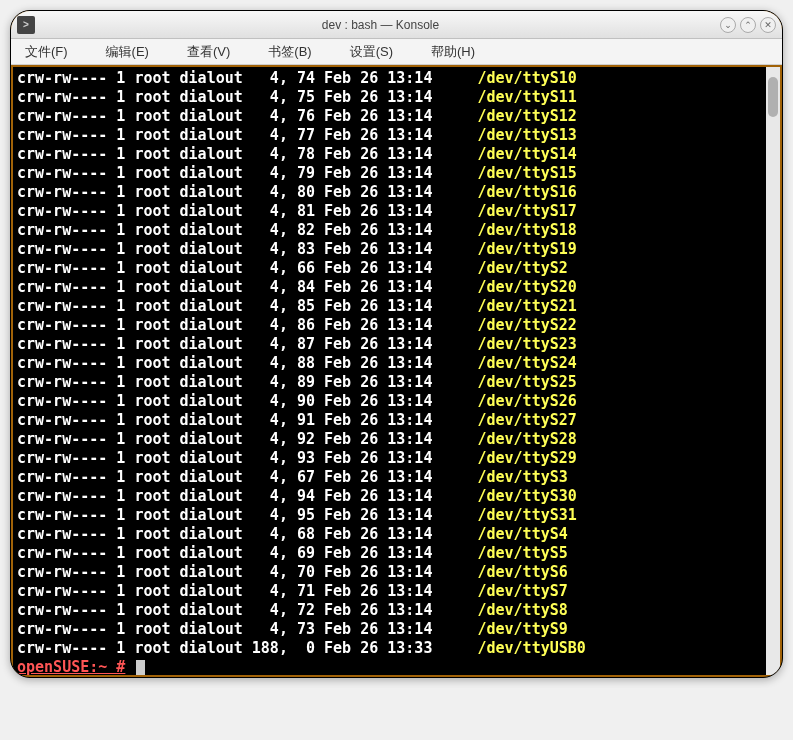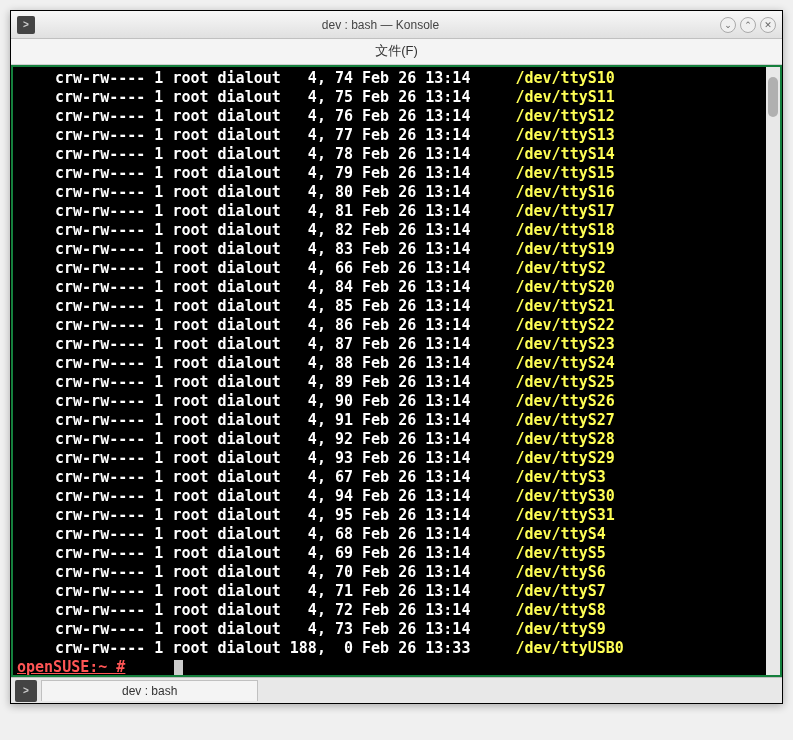--- a/index.html
+++ b/index.html
@@ -10,23 +10,23 @@
     body {
       background: #f0f0f0;
       font-family: sans-serif;
       display: flex;
       justify-content: center;
       align-items: flex-start;
       padding: 10px;
     }
     .window {
       width: 775px;
-      background: #15803d;
+      background: #a16207;
       border: 1px solid #000;
-      border-radius: 0;
+      border-radius: 20px;
       box-shadow: 0 2px 8px rgba(0,0,0,0.3);
       overflow: hidden;
     }
     .titlebar {
       display: flex;
       align-items: center;
       height: 28px;
       background: linear-gradient(to bottom, #f8f8f8, #e0e0e0);
       border-bottom: 1px solid #c0c0c0;
       padding: 0 6px;
@@ -70,22 +70,21 @@
       color: #666;
       cursor: pointer;
     }
     .menubar {
       display: flex;
       height: 26px;
       background: #f4f4f4;
       border-bottom: 1px solid #d0d0d0;
       padding: 0 4px;
       align-items: center;
-      gap: 10px;
-      flex-direction: column;
+      gap: 18px;
     }
     .menu-item {
       padding: 3px 10px;
       font-size: 13px;
       color: #333;
       cursor: pointer;
     }
     .terminal-container {
       position: relative;
       background: #000;
@@ -99,21 +98,21 @@
       line-height: 19px;
       color: #fff;
       white-space: pre;
       height: 608px;
       overflow: hidden;
       font-weight: bold;
     }
     .term-line {
       display: block;
     }
-    .term-white { color: #ffffff; margin-left: 38px; }
+    .term-white { color: #ffffff; }
     .term-yellow { color: #ffff55; font-weight: bold; margin-left: 36px; }
     .term-red { color: #ff5555; font-weight: bold; text-decoration: underline; }
     .cursor {
       display: inline-block;
       width: 9px;
       height: 16px;
       background: #ccc;
       vertical-align: text-bottom;
       margin-left: 2px;
     }
@@ -191,17 +190,13 @@
     <div class="menu-item">帮助(H)</div>
   </div>
 
   <div class="terminal-container">
     <div class="terminal" id="terminal"><span class="term-line"><span class="term-white">crw-rw---- 1 root dialout   4, 74 Feb 26 13:14 </span><span class="term-yellow">/dev/ttyS10</span></span><span class="term-line"><span class="term-white">crw-rw---- 1 root dialout   4, 75 Feb 26 13:14 </span><span class="term-yellow">/dev/ttyS11</span></span><span class="term-line"><span class="term-white">crw-rw---- 1 root dialout   4, 76 Feb 26 13:14 </span><span class="term-yellow">/dev/ttyS12</span></span><span class="term-line"><span class="term-white">crw-rw---- 1 root dialout   4, 77 Feb 26 13:14 </span><span class="term-yellow">/dev/ttyS13</span></span><span class="term-line"><span class="term-white">crw-rw---- 1 root dialout   4, 78 Feb 26 13:14 </span><span class="term-yellow">/dev/ttyS14</span></span><span class="term-line"><span class="term-white">crw-rw---- 1 root dialout   4, 79 Feb 26 13:14 </span><span class="term-yellow">/dev/ttyS15</span></span><span class="term-line"><span class="term-white">crw-rw---- 1 root dialout   4, 80 Feb 26 13:14 </span><span class="term-yellow">/dev/ttyS16</span></span><span class="term-line"><span class="term-white">crw-rw---- 1 root dialout   4, 81 Feb 26 13:14 </span><span class="term-yellow">/dev/ttyS17</span></span><span class="term-line"><span class="term-white">crw-rw---- 1 root dialout   4, 82 Feb 26 13:14 </span><span class="term-yellow">/dev/ttyS18</span></span><span class="term-line"><span class="term-white">crw-rw---- 1 root dialout   4, 83 Feb 26 13:14 </span><span class="term-yellow">/dev/ttyS19</span></span><span class="term-line"><span class="term-white">crw-rw---- 1 root dialout   4, 66 Feb 26 13:14 </span><span class="term-yellow">/dev/ttyS2</span></span><span class="term-line"><span class="term-white">crw-rw---- 1 root dialout   4, 84 Feb 26 13:14 </span><span class="term-yellow">/dev/ttyS20</span></span><span class="term-line"><span class="term-white">crw-rw---- 1 root dialout   4, 85 Feb 26 13:14 </span><span class="term-yellow">/dev/ttyS21</span></span><span class="term-line"><span class="term-white">crw-rw---- 1 root dialout   4, 86 Feb 26 13:14 </span><span class="term-yellow">/dev/ttyS22</span></span><span class="term-line"><span class="term-white">crw-rw---- 1 root dialout   4, 87 Feb 26 13:14 </span><span class="term-yellow">/dev/ttyS23</span></span><span class="term-line"><span class="term-white">crw-rw---- 1 root dialout   4, 88 Feb 26 13:14 </span><span class="term-yellow">/dev/ttyS24</span></span><span class="term-line"><span class="term-white">crw-rw---- 1 root dialout   4, 89 Feb 26 13:14 </span><span class="term-yellow">/dev/ttyS25</span></span><span class="term-line"><span class="term-white">crw-rw---- 1 root dialout   4, 90 Feb 26 13:14 </span><span class="term-yellow">/dev/ttyS26</span></span><span class="term-line"><span class="term-white">crw-rw---- 1 root dialout   4, 91 Feb 26 13:14 </span><span class="term-yellow">/dev/ttyS27</span></span><span class="term-line"><span class="term-white">crw-rw---- 1 root dialout   4, 92 Feb 26 13:14 </span><span class="term-yellow">/dev/ttyS28</span></span><span class="term-line"><span class="term-white">crw-rw---- 1 root dialout   4, 93 Feb 26 13:14 </span><span class="term-yellow">/dev/ttyS29</span></span><span class="term-line"><span class="term-white">crw-rw---- 1 root dialout   4, 67 Feb 26 13:14 </span><span class="term-yellow">/dev/ttyS3</span></span><span class="term-line"><span class="term-white">crw-rw---- 1 root dialout   4, 94 Feb 26 13:14 </span><span class="term-yellow">/dev/ttyS30</span></span><span class="term-line"><span class="term-white">crw-rw---- 1 root dialout   4, 95 Feb 26 13:14 </span><span class="term-yellow">/dev/ttyS31</span></span><span class="term-line"><span class="term-white">crw-rw---- 1 root dialout   4, 68 Feb 26 13:14 </span><span class="term-yellow">/dev/ttyS4</span></span><span class="term-line"><span class="term-white">crw-rw---- 1 root dialout   4, 69 Feb 26 13:14 </span><span class="term-yellow">/dev/ttyS5</span></span><span class="term-line"><span class="term-white">crw-rw---- 1 root dialout   4, 70 Feb 26 13:14 </span><span class="term-yellow">/dev/ttyS6</span></span><span class="term-line"><span class="term-white">crw-rw---- 1 root dialout   4, 71 Feb 26 13:14 </span><span class="term-yellow">/dev/ttyS7</span></span><span class="term-line"><span class="term-white">crw-rw---- 1 root dialout   4, 72 Feb 26 13:14 </span><span class="term-yellow">/dev/ttyS8</span></span><span class="term-line"><span class="term-white">crw-rw---- 1 root dialout   4, 73 Feb 26 13:14 </span><span class="term-yellow">/dev/ttyS9</span></span><span class="term-line"><span class="term-white">crw-rw---- 1 root dialout 188,  0 Feb 26 13:33 </span><span class="term-yellow">/dev/ttyUSB0</span></span><span class="term-line"><span class="term-red">openSUSE:~ #</span><span class="term-white"> </span><span class="cursor"></span></span></div>
     <div class="scrollbar">
       <div class="scrollbar-thumb"></div>
     </div>
   </div>
 
-  <div class="tabbar">
-    <div class="tab-new"></div>
-    <div class="tab">dev : bash</div>
-  </div>
 </div>
 
 </body></html>

